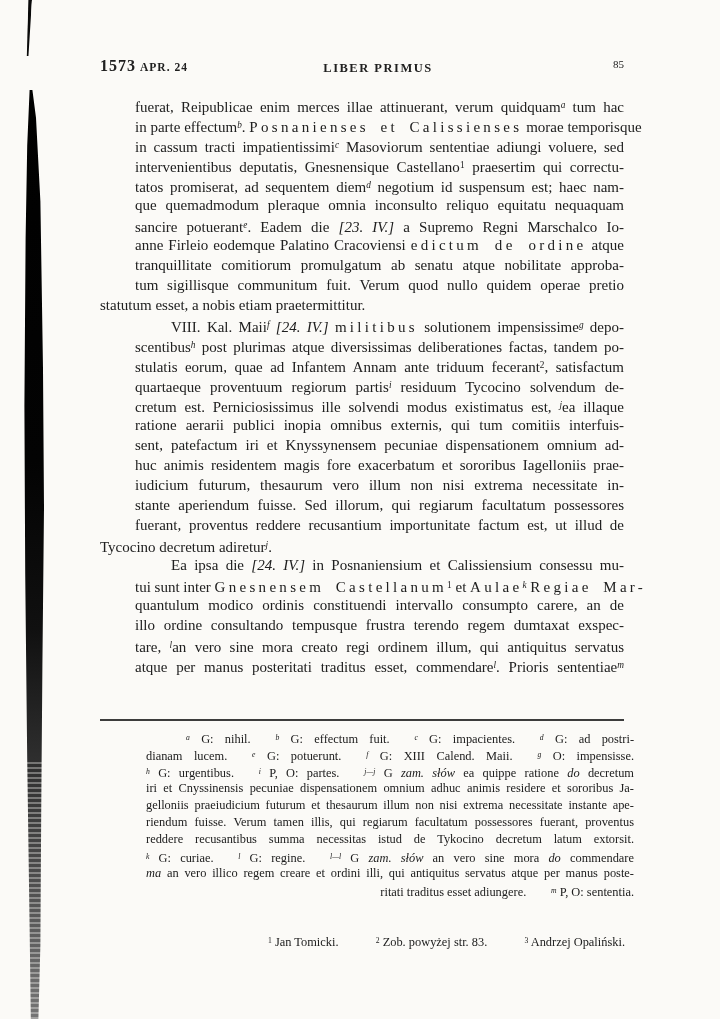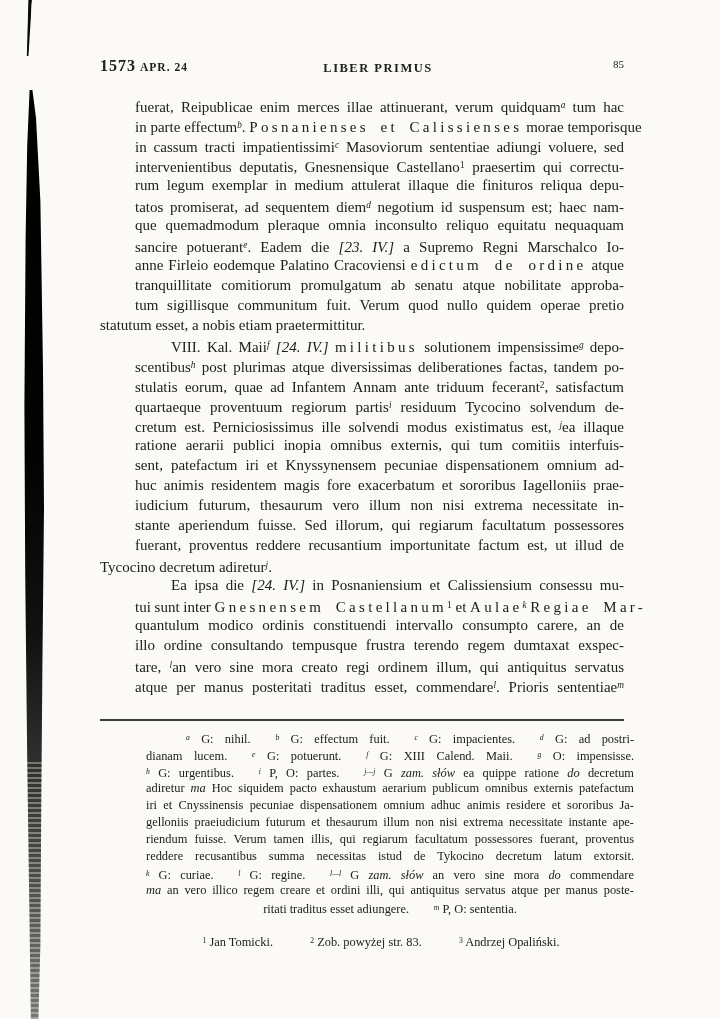--- a/index.html
+++ b/index.html
@@ -32,21 +32,21 @@
 
   
   #fn-rule { position: absolute; left: 100px; top: 719px; width: 524px;
              height: 1.5px; background: #3c3c3c; }
 
   
   #footnotes { position: absolute; left: 146px; top: 729px; width: 488px; }
   #bottom-notes { position: absolute; left: 137px; top: 932px; width: 488px; }
   .fline {
     height: 17px; line-height: 17px; font-size: 12.4px;
-    white-space: nowrap; text-align: center;
+    white-space: nowrap; text-align: right;
   }
   .fline.just { text-align: justify; text-align-last: justify; }
   .fline.ind { text-indent: 40px; }
 
   
   .sup  { font-size: 0.62em; vertical-align: 0.45em; font-style: italic; letter-spacing: 0; }
   .supn { font-size: 0.62em; vertical-align: 0.45em; }
   .i    { font-style: italic; }
   .sp   { letter-spacing: 0.22em; word-spacing: 0.30em; }
 
@@ -84,21 +84,20 @@
   <span class="rest">APR. 24</span>
 </div>
 <div class="hdr" id="hdr-title">LIBER PRIMUS</div>
 <div class="hdr" id="hdr-page">85</div>
 
 <div id="main-text">
     <div class="tline just"><span>fuerat, Reipublicae enim merces illae attinuerant, verum quidquam</span><span class="sup">a</span><span> tum hac</span></div>
     <div class="tline just"><span>in parte effectum</span><span class="sup">b</span><span>. </span><span class="sp">Posnanienses et Calissienses</span><span> morae temporisque</span></div>
     <div class="tline just"><span>in cassum tracti impatientissimi</span><span class="sup">c</span><span> Masoviorum sententiae adiungi voluere, sed</span></div>
     <div class="tline just"><span>intervenientibus deputatis, Gnesnensique Castellano</span><span class="supn">1</span><span> praesertim qui correctu-</span></div>
-    <div class="tline just"><span>rum legum exemplar in medium attulerat illaque die finituros reliqua depu-</span></div>
     <div class="tline just"><span>tatos promiserat, ad sequentem diem</span><span class="sup">d</span><span> negotium id suspensum est; haec nam-</span></div>
     <div class="tline just"><span>que quemadmodum pleraque omnia inconsulto reliquo equitatu nequaquam</span></div>
     <div class="tline just"><span>sancire potuerant</span><span class="sup">e</span><span>. Eadem die </span><span class="i">[23. IV.]</span><span> a Supremo Regni Marschalco Io-</span></div>
     <div class="tline just"><span>anne Firleio eodemque Palatino Cracoviensi </span><span class="sp">edictum de ordine</span><span> atque</span></div>
     <div class="tline just"><span>tranquillitate comitiorum promulgatum ab senatu atque nobilitate approba-</span></div>
     <div class="tline just"><span>tum sigillisque communitum fuit. Verum quod nullo quidem operae pretio</span></div>
     <div class="tline"><span>statutum esset, a nobis etiam praetermittitur.</span></div>
     <div class="tline just ind"><span>VIII. Kal. Maii</span><span class="sup">f</span><span> </span><span class="i">[24. IV.]</span><span> </span><span class="sp">militibus</span><span> solutionem impensissime</span><span class="sup">g</span><span> depo-</span></div>
     <div class="tline just"><span>scentibus</span><span class="sup">h</span><span> post plurimas atque diversissimas deliberationes factas, tandem po-</span></div>
     <div class="tline just"><span>stulatis eorum, quae ad Infantem Annam ante triduum fecerant</span><span class="supn">2</span><span>, satisfactum</span></div>
@@ -118,21 +117,20 @@
     <div class="tline just"><span>tare, </span><span class="sup">l</span><span>an vero sine mora creato regi ordinem illum, qui antiquitus servatus</span></div>
     <div class="tline just"><span>atque per manus posteritati traditus esset, commendare</span><span class="sup">l</span><span>. Prioris sententiae</span><span class="sup">m</span></div>
   </div>
 
 <div id="fn-rule"></div>
 
 <div id="footnotes">
     <div class="fline just ind"><span class="sup">a</span><span> G: nihil.  </span><span class="sup">b</span><span> G: effectum fuit.  </span><span class="sup">c</span><span> G: impacientes.  </span><span class="sup">d</span><span> G: ad postri-</span></div>
     <div class="fline just"><span>dianam lucem.  </span><span class="sup">e</span><span> G: potuerunt.  </span><span class="sup">f</span><span> G: XIII Calend. Maii.  </span><span class="sup">g</span><span> O: impensisse.</span></div>
     <div class="fline just"><span class="sup">h</span><span> G: urgentibus.  </span><span class="sup">i</span><span> P, O: partes.  </span><span class="sup">j—j</span><span> G </span><span class="i">zam. słów</span><span> ea quippe ratione </span><span class="i">do</span><span> decretum</span></div>
-    <div class="fline just"><span>adiretur </span><span class="i">ma</span><span> Hoc siquidem pacto exhaustum aerarium publicum omnibus externis patefactum</span></div>
     <div class="fline just"><span>iri et Cnyssinensis pecuniae dispensationem omnium adhuc animis residere et sororibus Ja-</span></div>
     <div class="fline just"><span>gelloniis praeiudicium futurum et thesaurum illum non nisi extrema necessitate instante ape-</span></div>
     <div class="fline just"><span>riendum fuisse.  Verum tamen illis, qui regiarum facultatum possessores fuerant, proventus</span></div>
     <div class="fline just"><span>reddere recusantibus summa necessitas istud de Tykocino decretum latum extorsit.</span></div>
     <div class="fline just"><span class="sup">k</span><span> G: curiae.  </span><span class="sup">l</span><span> G: regine.  </span><span class="sup">l—l</span><span> G </span><span class="i">zam. słów</span><span> an vero sine mora </span><span class="i">do</span><span> commendare</span></div>
     <div class="fline just"><span class="i">ma</span><span> an vero illico regem creare et ordini illi, qui antiquitus servatus atque per manus poste-</span></div>
     <div class="fline"><span>ritati traditus esset adiungere.  </span><span class="sup">m</span><span> P, O: sententia.</span></div>
   </div>
 
 <div id="bottom-notes">

